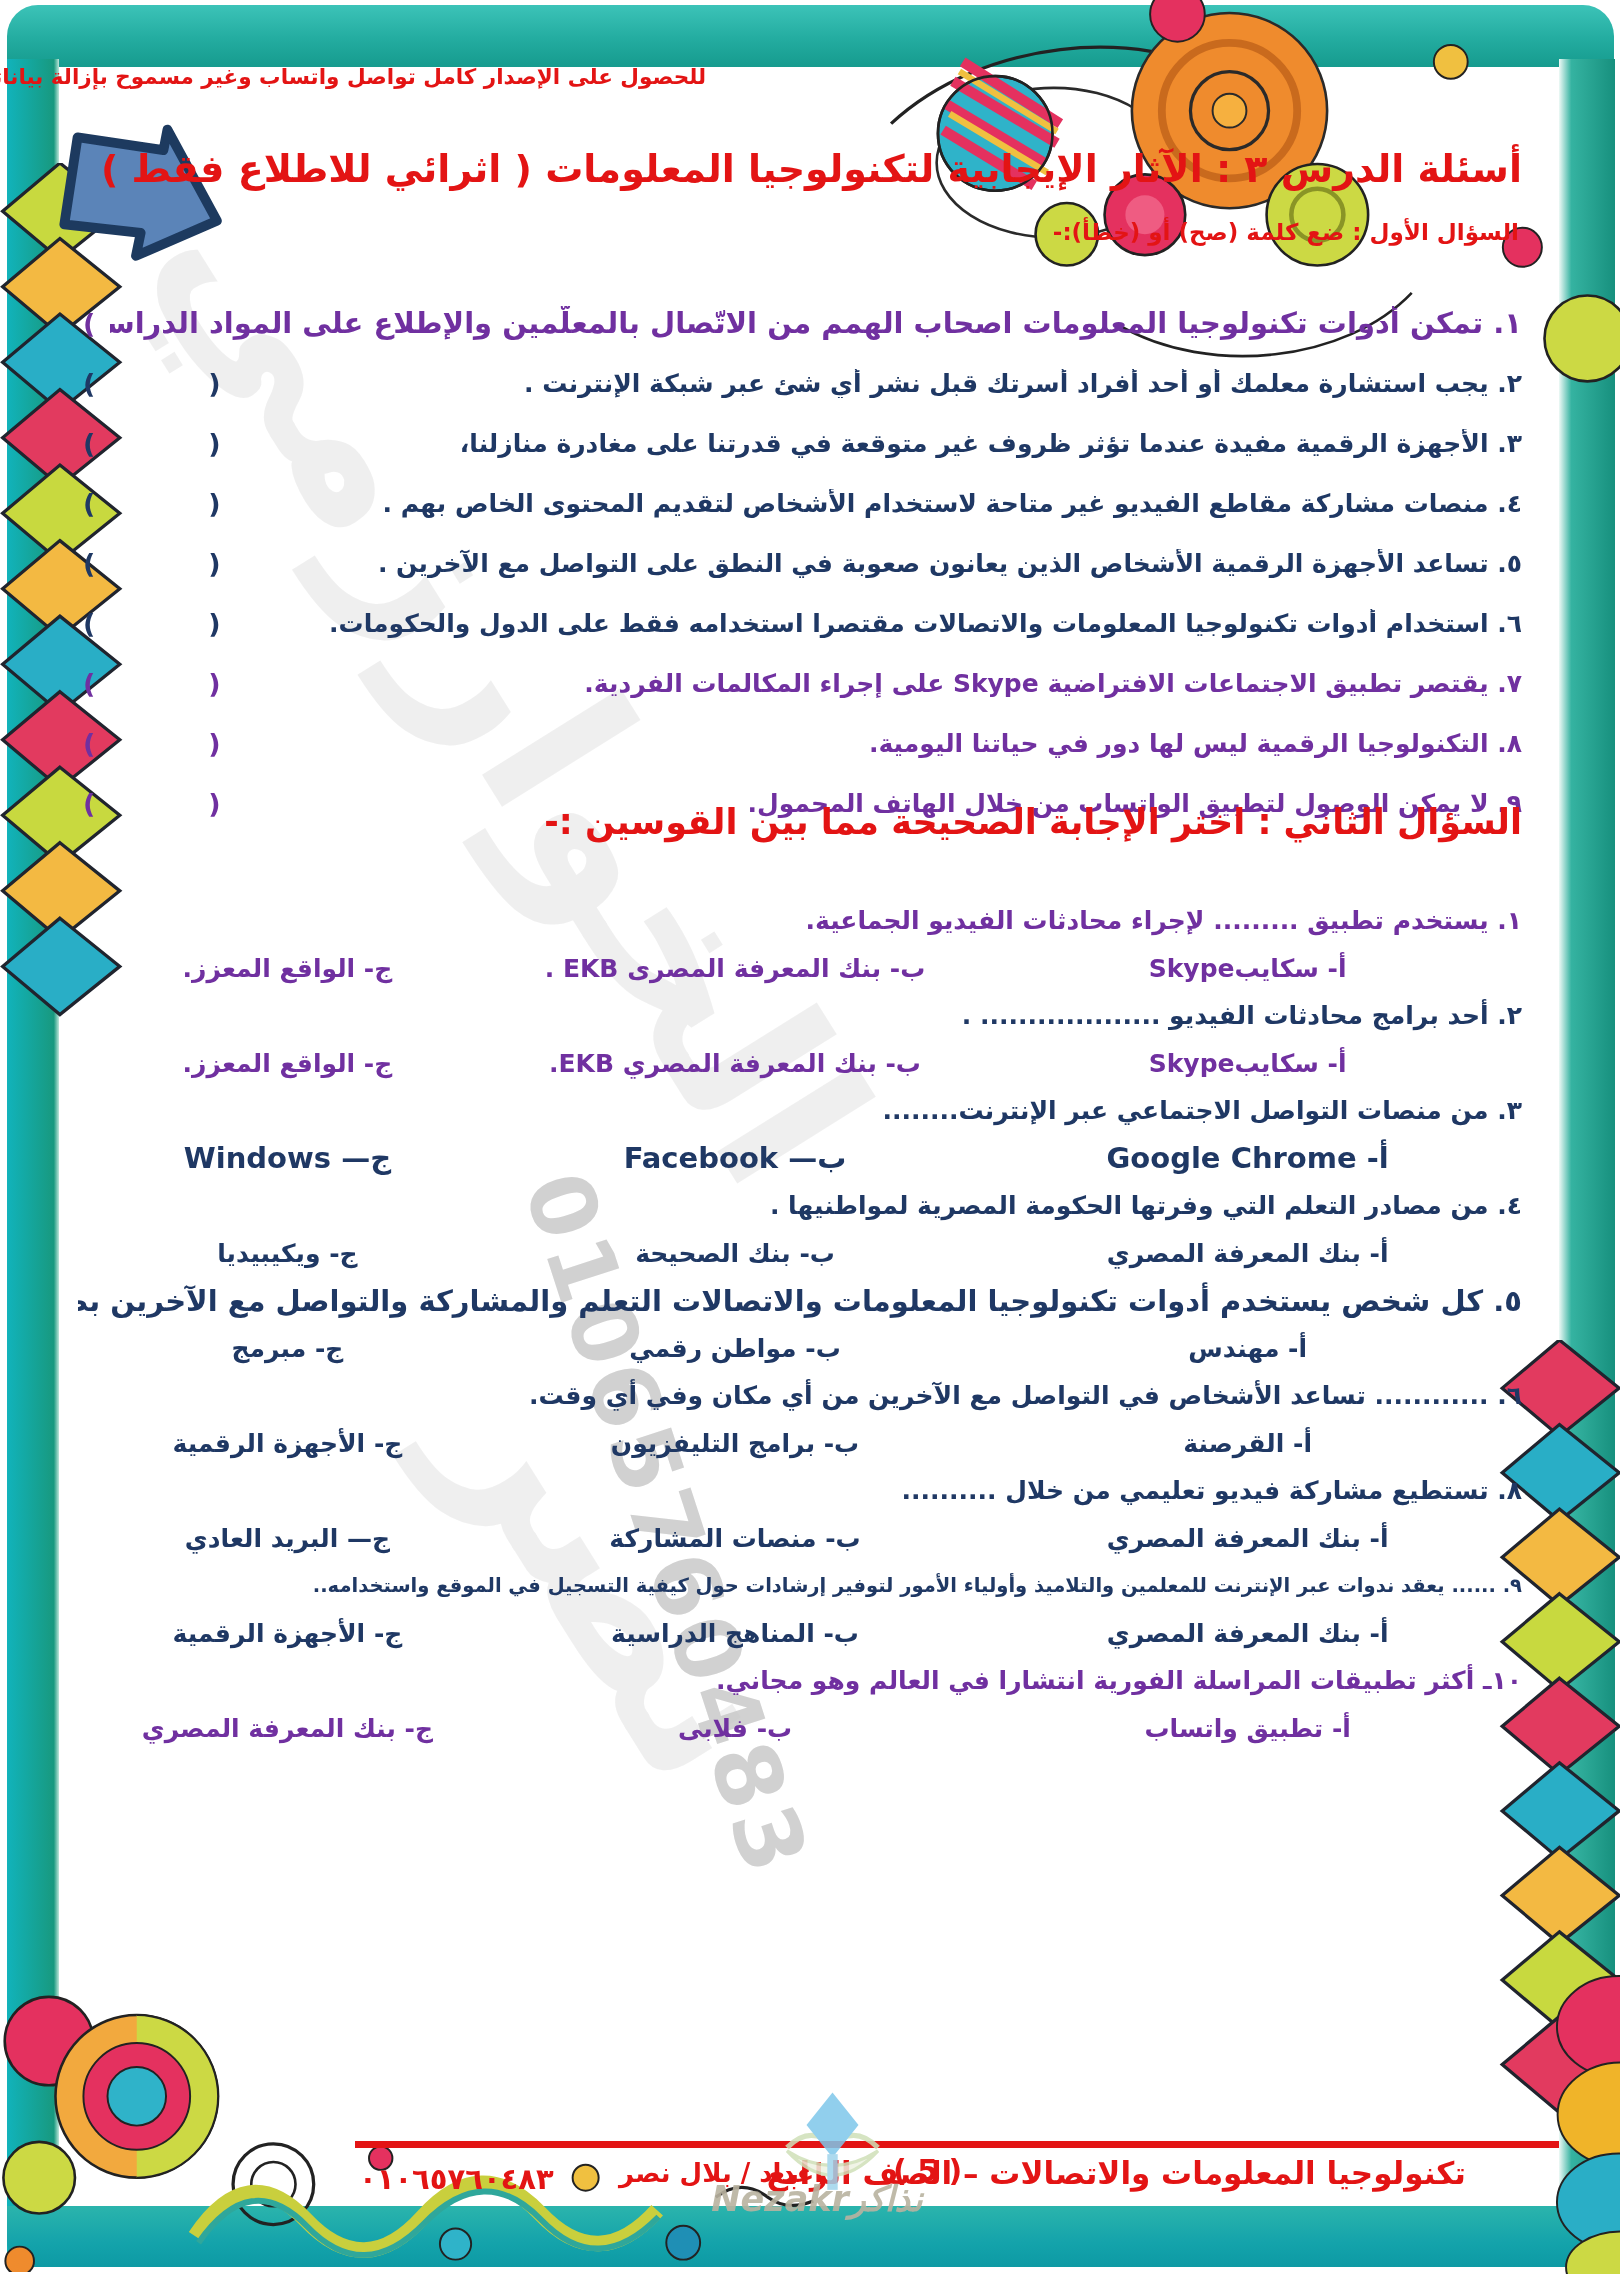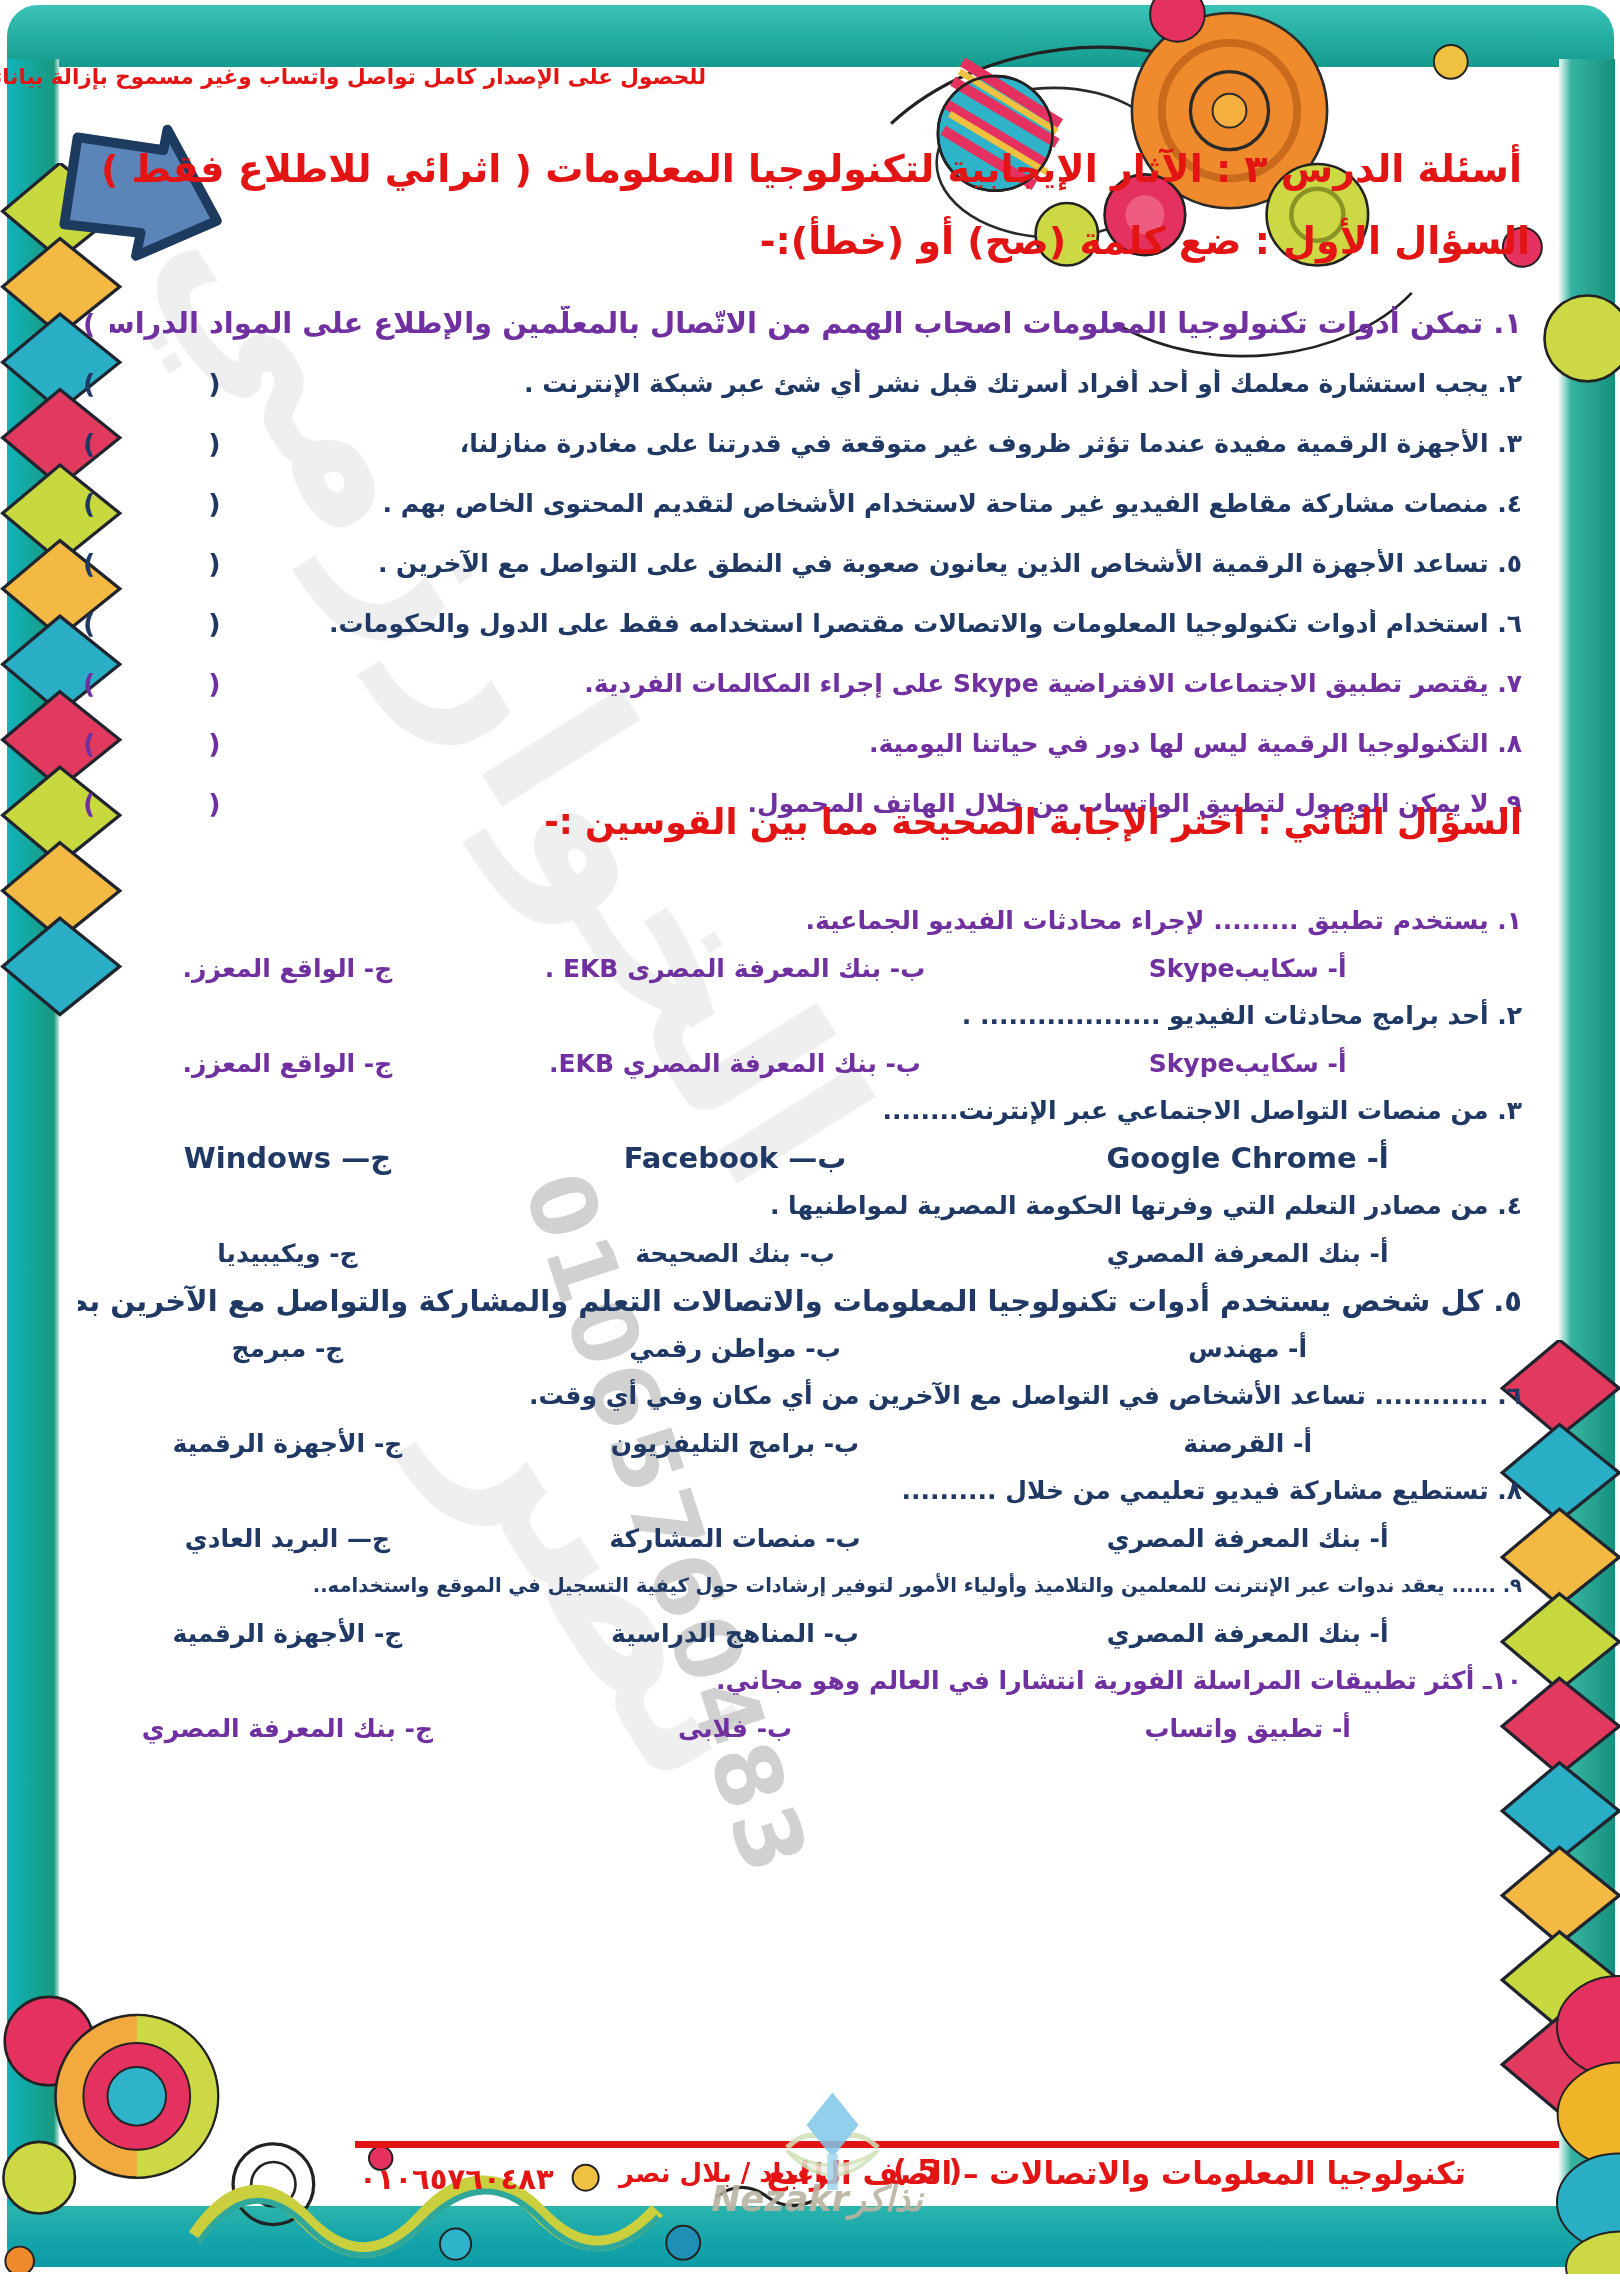--- a/index.html
+++ b/index.html
@@ -15,21 +15,21 @@
     background:linear-gradient(180deg,#3cc3b8 0%,#23aca0 55%,#169b8e 100%);z-index:2;}
   .strip-left{left:6.5px;top:59px;width:52px;bottom:18px;
     background:linear-gradient(90deg,#11b3bb 0%,#18997f 90%,#bfe6da 100%);z-index:2;}
   .strip-right{right:5.2px;top:59px;width:56px;bottom:18px;
     background:linear-gradient(90deg,#eef9f6 0%,#35b3a1 22%,#17907e 100%);z-index:2;}
   .band-bottom{left:6.5px;right:6.5px;bottom:17px;height:61px;border-radius:0 0 26px 26px;
     background:linear-gradient(180deg,#2bb4ac 0%,#14a3ab 60%,#0d9aa4 100%);z-index:3;}
   
   .notice{top:64px;right:914px;width:703px;font-size:21.5px;white-space:nowrap;z-index:6;text-align:left;}
   .title{top:147px;right:98px;left:234px;font-size:38px;white-space:nowrap;z-index:6;}
-  .q1-header{top:219px;right:90px;font-size:38px;z-index:6;}
+  .q1-header{top:219px;right:101px;font-size:23px;z-index:6;}
   .tf-list{top:293px;right:98px;left:83px;z-index:6;}
   .tf-row{display:flex;justify-content:space-between;align-items:center;height:60px;gap:14.3px;
     font-size:25px;font-weight:bold;white-space:nowrap;}
   .tf-text{flex:1 1 auto;overflow:hidden;}
   .tf-ans{white-space:pre;font-size:27px;flex:0 0 auto;}
   .q2-header{top:802px;right:98px;font-size:35px;z-index:6;}
   .mcq{top:897px;right:98px;left:78px;z-index:6;text-align:center;}
   .mcq-q{height:47px;display:flex;align-items:center;font-size:25px;font-weight:bold;white-space:nowrap;overflow:hidden;}
   .mcq-opts{height:48px;display:flex;align-items:center;font-size:25px;font-weight:bold;white-space:nowrap;}
   .oa{flex:0 0 38%;}.ob{flex:0 0 33%;}.oc{flex:1 1 auto;}

